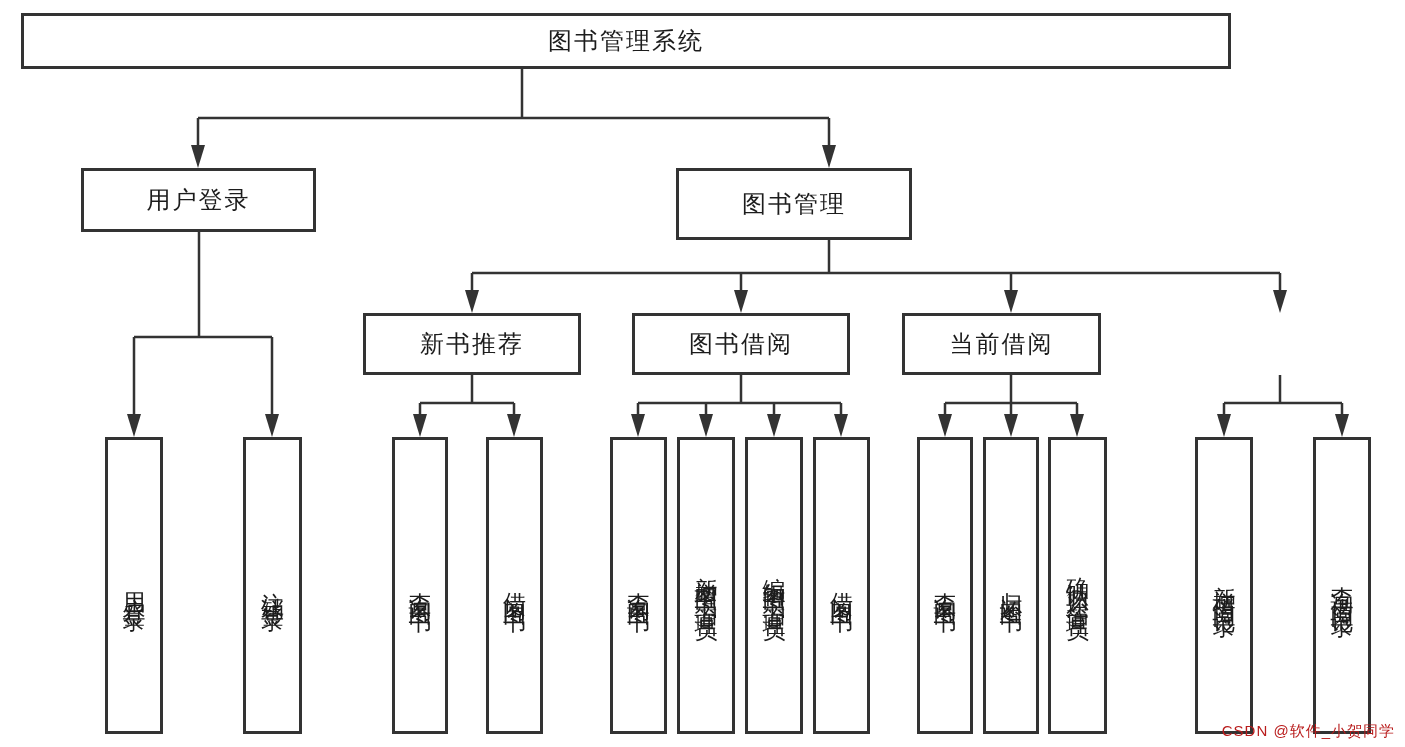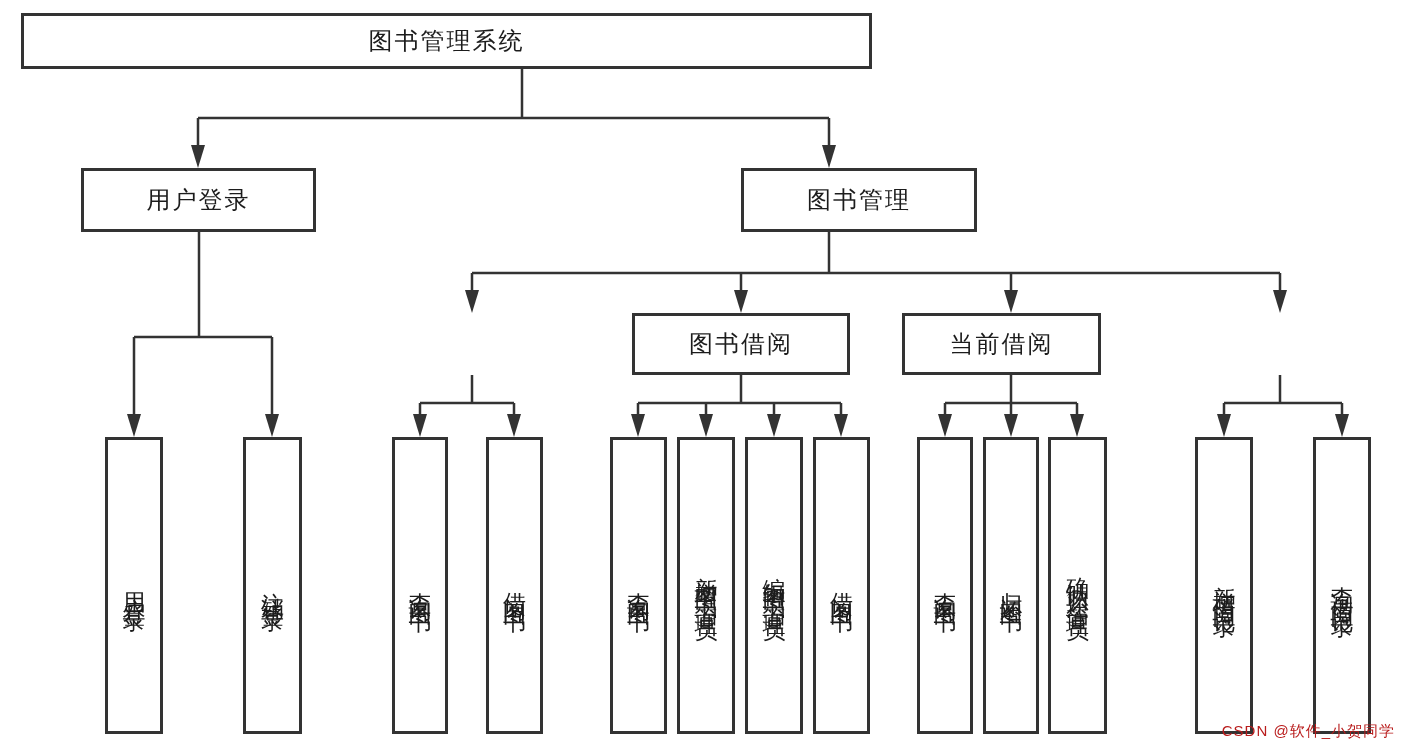--- a/index.html
+++ b/index.html
@@ -92,31 +92,34 @@
       <polygon points="767,414 781,414 774,437"></polygon>
       <polygon points="834,414 848,414 841,437"></polygon>
       <polygon points="938,414 952,414 945,437"></polygon>
       <polygon points="1004,414 1018,414 1011,437"></polygon>
       <polygon points="1070,414 1084,414 1077,437"></polygon>
       <polygon points="1217,414 1231,414 1224,437"></polygon>
       <polygon points="1335,414 1349,414 1342,437"></polygon>
     </g>
   </svg>
 
-  <div class="node hnode" style="left:21px;top:13px;width:851px;height:56px">
+  <div class="node hnode" style="left:21px;top:13px;width:1210px;height:56px">
     <span class="label">图书管理系统</span>
   </div>
 
   <div class="node hnode" style="left:81px;top:168px;width:235px;height:64px">
     <span class="label">用户登录</span>
   </div>
-  <div class="node hnode" style="left:741px;top:168px;width:236px;height:64px">
+  <div class="node hnode" style="left:676px;top:168px;width:236px;height:72px">
     <span class="label">图书管理</span>
   </div>
 
+  <div class="node hnode" style="left:363px;top:313px;width:218px;height:62px">
+    <span class="label">新书推荐</span>
+  </div>
   <div class="node hnode" style="left:632px;top:313px;width:218px;height:62px">
     <span class="label">图书借阅</span>
   </div>
   <div class="node hnode" style="left:902px;top:313px;width:199px;height:62px">
     <span class="label">当前借阅</span>
   </div>
 
   <div class="node vnode" style="left:105px;top:437px;width:58px;height:297px">
     <span class="label">用户登录</span>
   </div>

